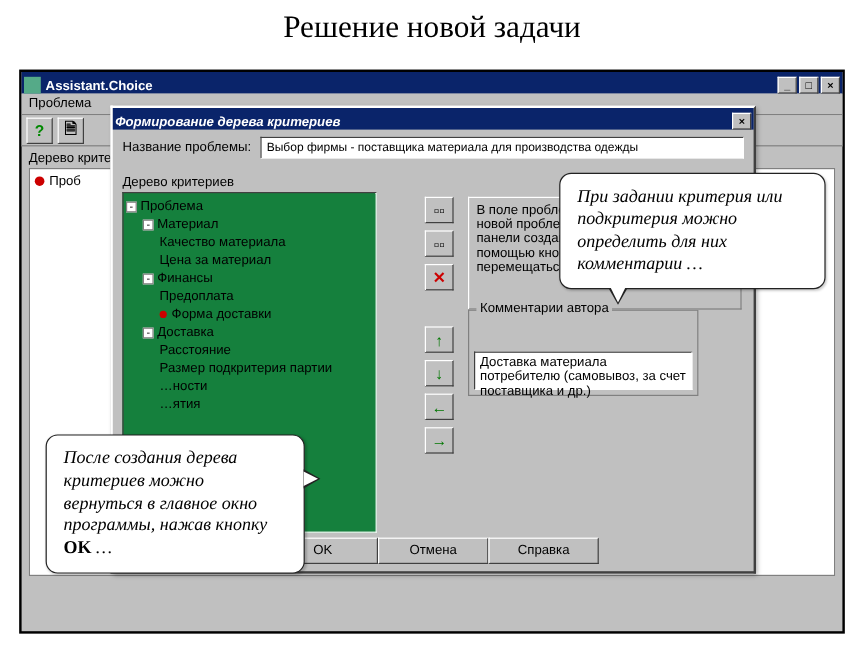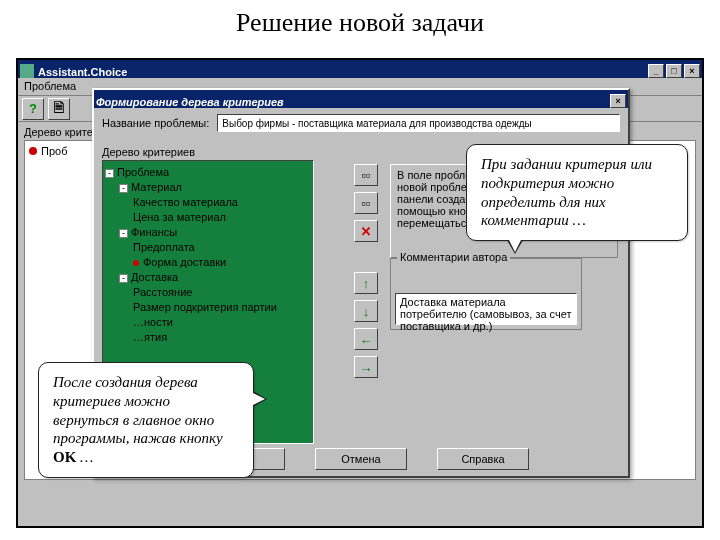--- a/index.html
+++ b/index.html
@@ -188,21 +188,21 @@
     border:1px solid #404040;
     border-right-color:#fff;
     border-bottom-color:#fff;
     padding:2px 4px;
     font-size:11px;
     margin-top:22px;
   }
   .btnbar{
     position:absolute;
     left:0;right:0;bottom:6px;
-    display:flex;justify-content:center;gap:30px;
+    display:flex;justify-content:center;
   }
   .push-btn{
     width:92px;height:22px;
     background:#c0c0c0;
     border:1px solid #fff;
     border-right-color:#404040;
     border-bottom-color:#404040;
     font-size:11px;
     display:flex;align-items:center;justify-content:center;
   }

